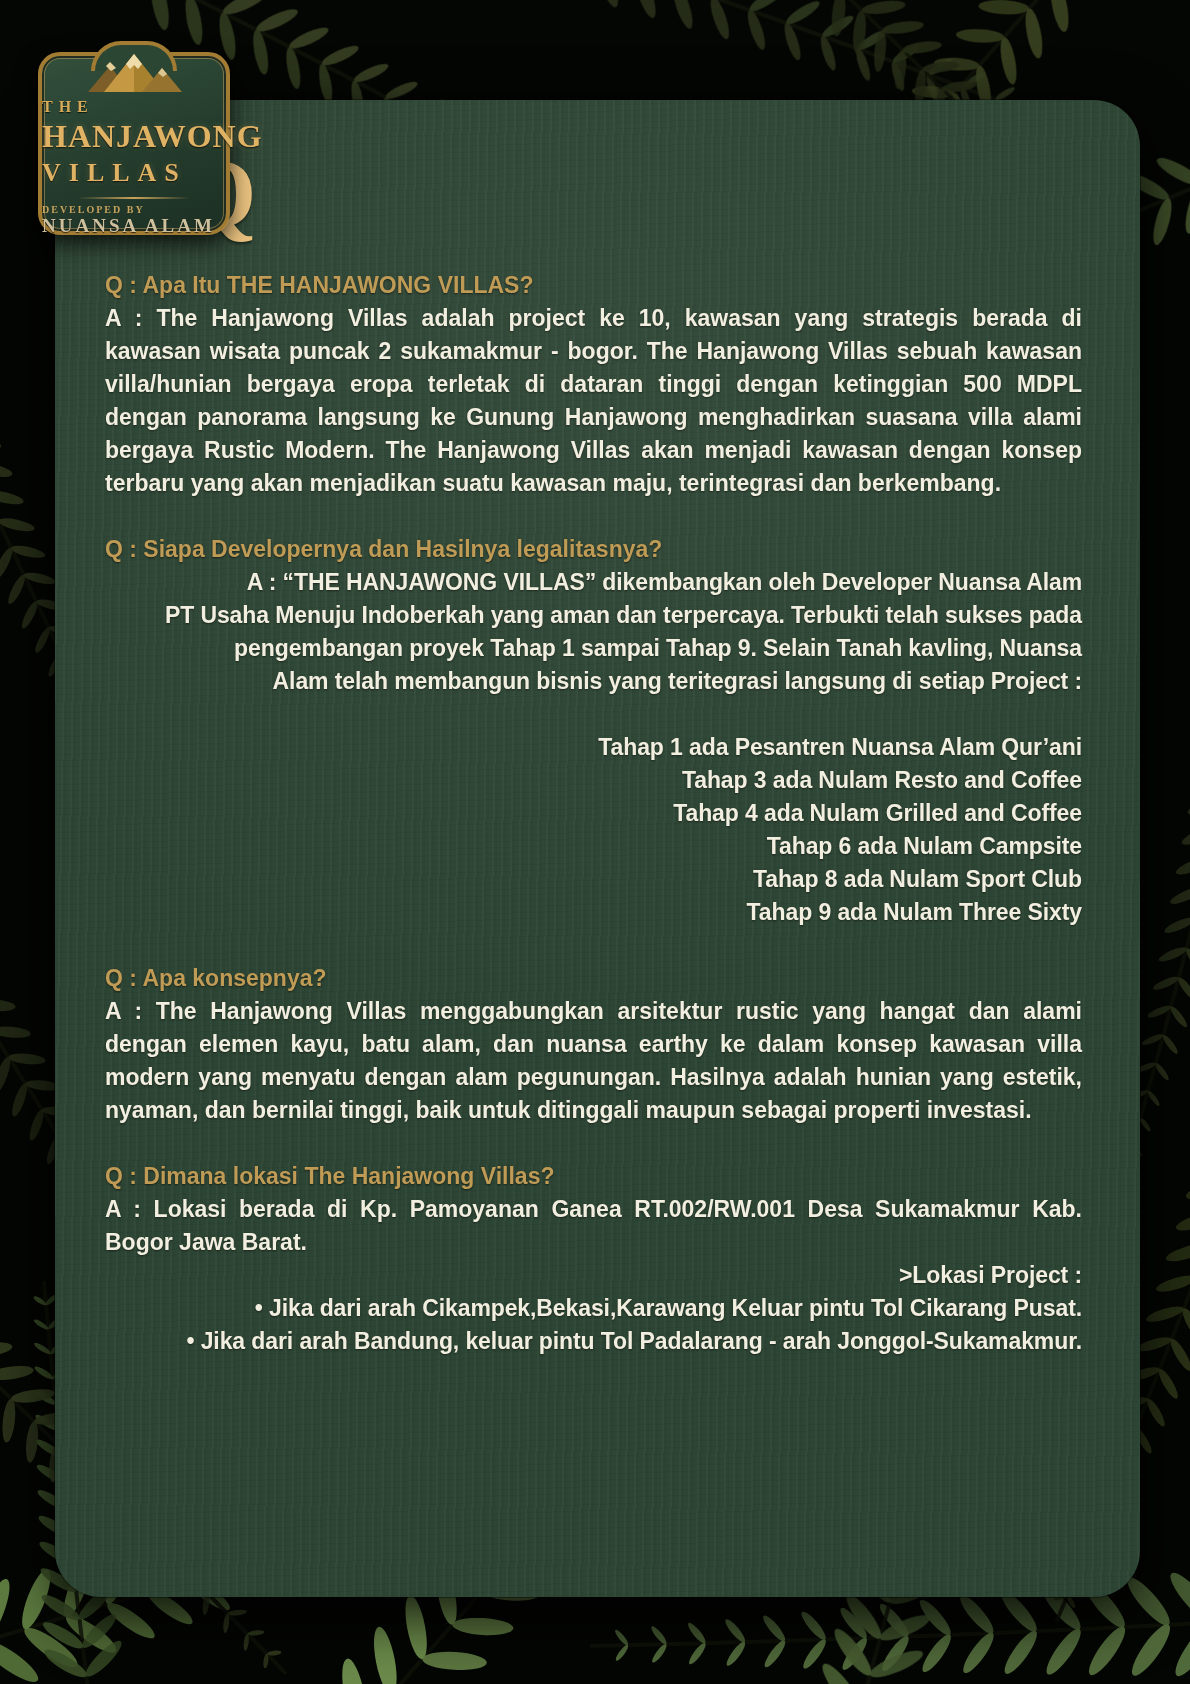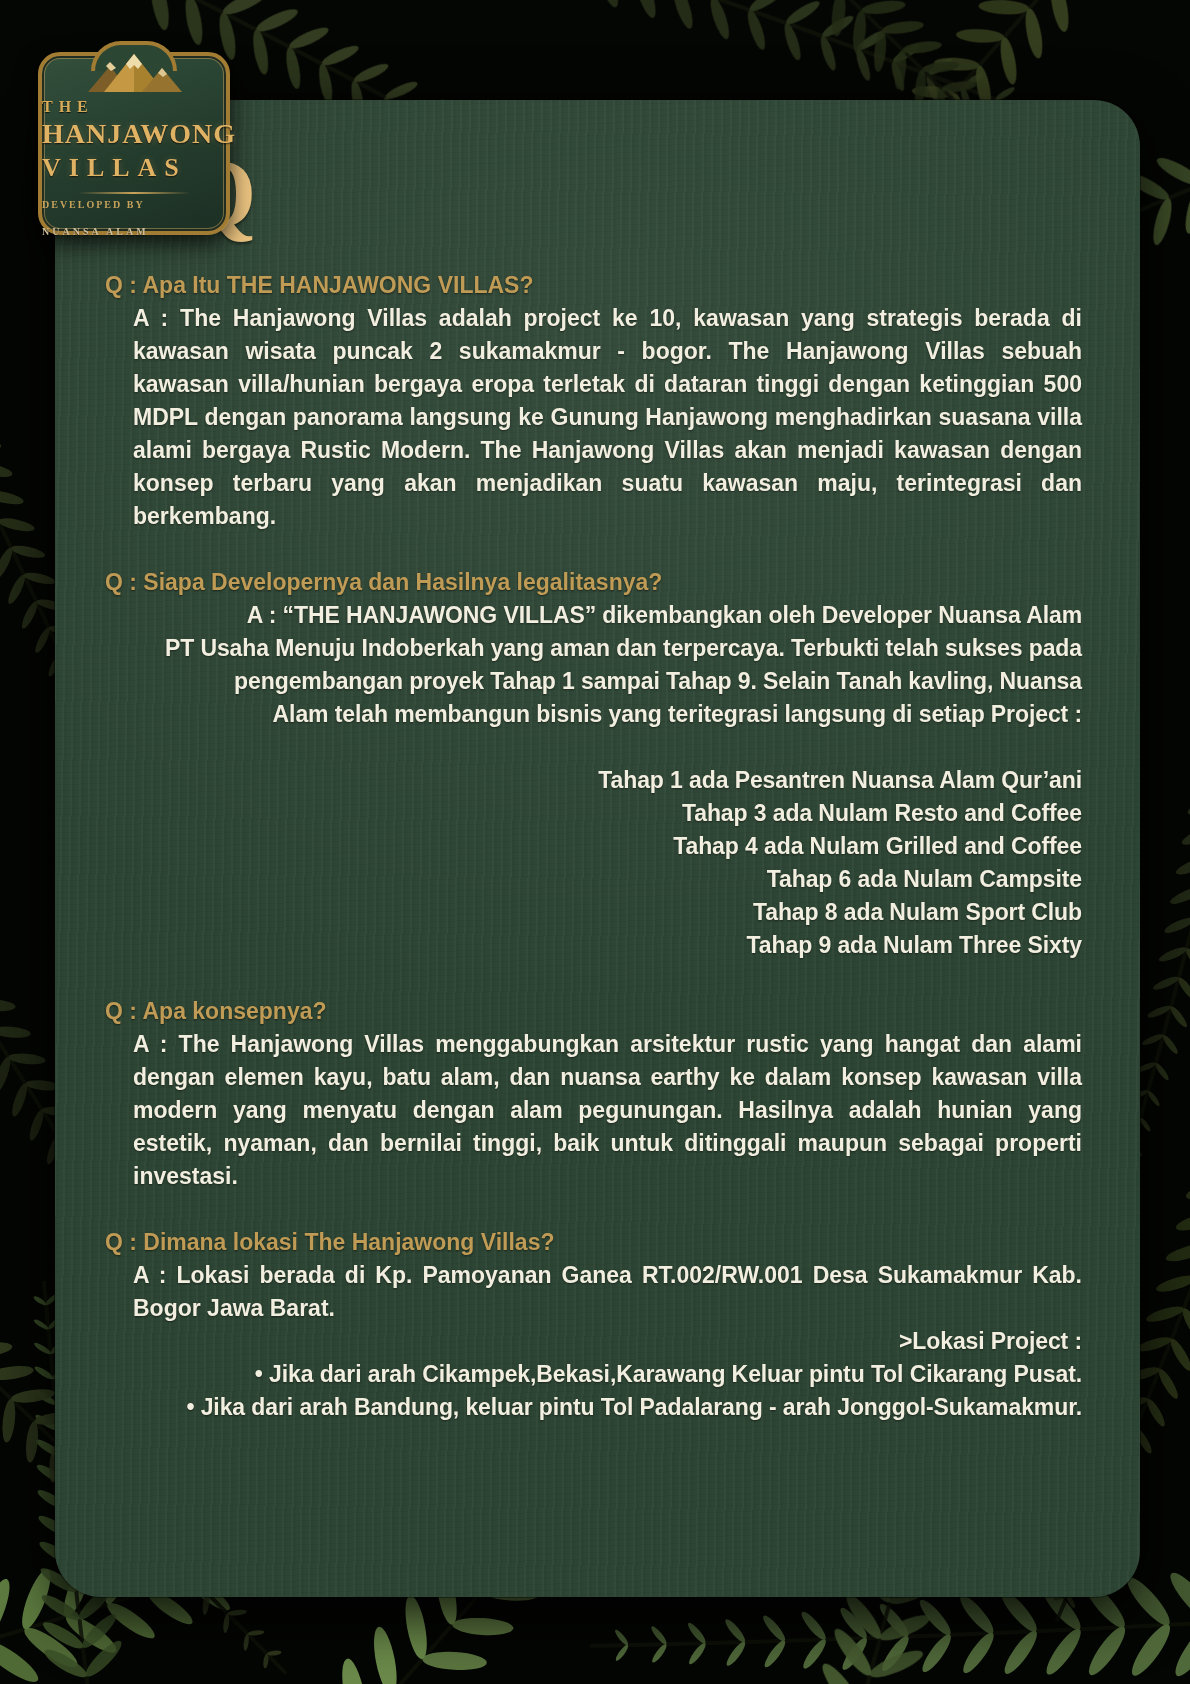--- a/index.html
+++ b/index.html
@@ -48,21 +48,21 @@
   .section.first { margin-top:0; }
   .q {
     color:#c09b55;
     text-shadow:0 1px 2px rgba(0,0,0,0.5);
   }
   .a {
     color:#f3efe0;
     text-shadow:0 1px 2px rgba(0,0,0,0.45);
     text-align:right;
   }
-  .justify { text-align:justify;margin-left:28px; }
+  .justify { text-align:justify; }
   .line { white-space:nowrap; letter-spacing:-0.1px; }
   .tahap-list { margin-top:33px; }
 
   
   .badge {
     position:absolute;
     left:38px; top:52px;
     width:192px; height:183px;
     background:linear-gradient(160deg,#33503c 0%, #243c2d 55%, #1c3024 100%);
     border:4px solid #a27c33;
@@ -88,37 +88,37 @@
     top:-6px; left:50%;
     transform:translateX(-50%);
     width:108px; height:44px;
   }
   .badge-inner { position:relative; padding-top:42px; }
   .badge-the {
     font-size:16px; letter-spacing:6px;
     color:#d6aa58; text-shadow:0 1px 1px rgba(0,0,0,0.7);
   }
   .badge-name {
-    font-size:28px; letter-spacing:1px;
+    font-size:32px; letter-spacing:1px;
     color:#dfb264; text-shadow:0 1px 2px rgba(0,0,0,0.75), 0 0 6px rgba(240,200,120,0.25);
     margin-top:2px;
   }
   .badge-name.villas { font-size:26px; letter-spacing:8px; margin-top:3px; }
   .badge-divider {
     margin:9px auto 5px;
     width:112px; height:2px;
     background:linear-gradient(90deg, transparent, #c9a35a, transparent);
   }
   .badge-dev {
     font-size:10px; letter-spacing:2px;
     color:#c8a35c;
   }
   .badge-nuansa {
-    margin-top:16px;
-    font-size:10px; letter-spacing:3px;
+    margin-top:0;
+    font-size:19px; letter-spacing:3px;
     color:#cfc09e; text-shadow:0 1px 1px rgba(0,0,0,0.7);
   }
 </style>
 </head>
 <body>
 
 <svg id="fern-bg" width="1190" height="1684" viewBox="0 0 1190 1684">
     <g transform="translate(-60 1655) rotate(-6)" opacity="1">
       <path d="M0 0 Q 352 -69.11999999999999 640 -115.19999999999999" fill="none" stroke="rgba(14,18,8,0.9)" stroke-width="4"></path>
       <ellipse cx="33.64" cy="0" rx="33.64" ry="9.28" fill="#5e7c40" transform="translate(43.75 -8.549999999999999) rotate(-63.00565610185055)"></ellipse>

